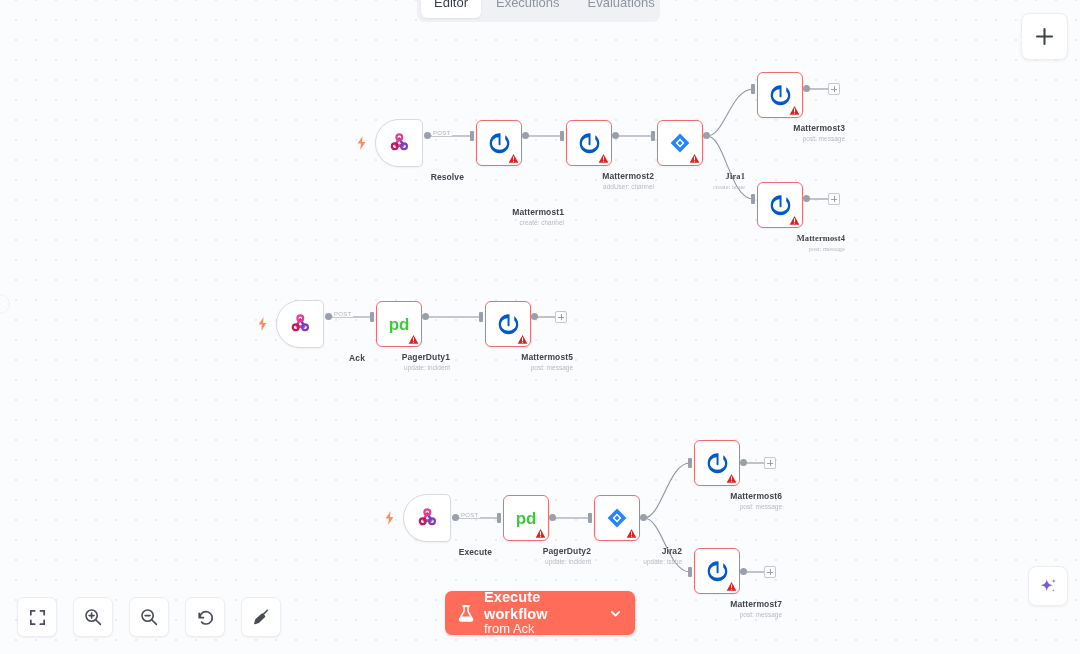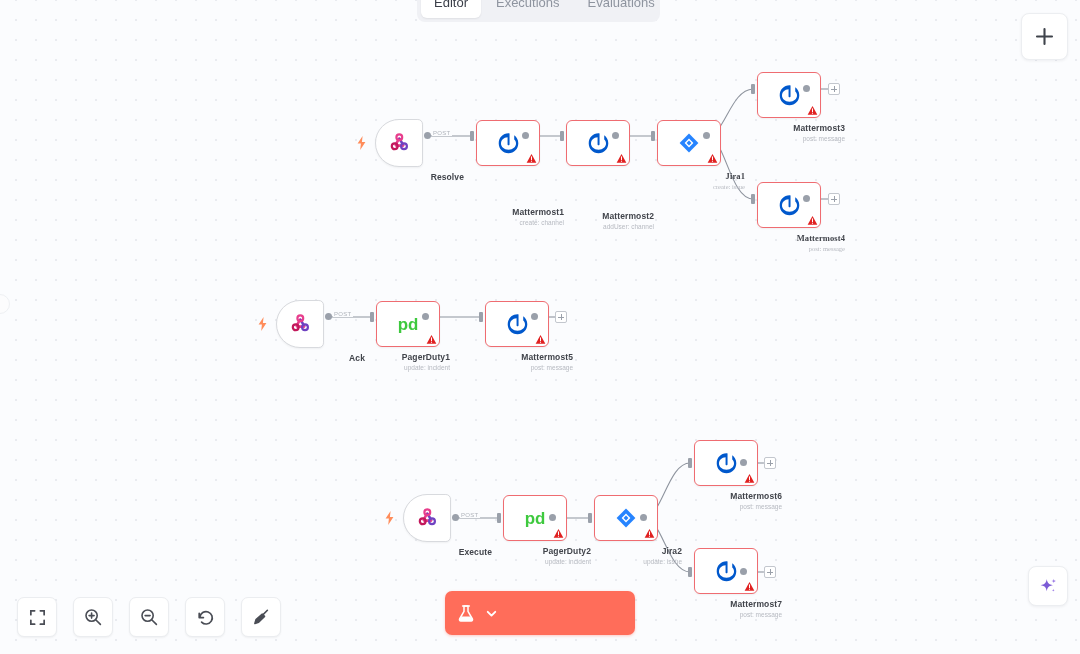--- a/index.html
+++ b/index.html
@@ -94,21 +94,21 @@
     color: #fff; cursor: pointer; z-index: 22;
     box-shadow: 0 1px 3px rgba(255,109,90,.35);
   }
   #execute-btn .exec-text { flex: 1; line-height: 1.15; }
   #execute-btn .exec-main { font-size: 14.5px; font-weight: 600; letter-spacing: .1px; }
   #execute-btn .exec-sub  { font-size: 13px; font-weight: 400; opacity: .95; }
 
   
   .node {
     position: absolute;
-    width: 64px; height: 46px;
+    width: 46px; height: 46px;
     background: #fff;
     border: 1.5px solid #ef6c71;
     border-radius: 6px;
     display: flex; align-items: center; justify-content: center;
     z-index: 6; cursor: pointer;
     box-shadow: 0 1px 2px rgba(20,21,26,.05);
   }
   .node.trigger {
     border: 1.5px solid #d8dade;
     border-radius: 28px 6px 6px 28px;
@@ -237,21 +237,21 @@
         <div class="node" style="left:566px;top:120px;">
         <svg width="25" height="25" viewBox="0 0 24 24">
       <path d="M12 2.2 C6.6 2.2 2.6 6.4 2.6 11.8 C2.6 17.2 6.6 21.4 12 21.4 C17.4 21.4 21.4 17.2 21.4 11.8 C21.4 8.6 19.9 5.8 17.5 4.1 L17.5 8.2 C18.6 9.2 19.2 10.5 19.2 12 C19.2 15.2 16.3 17.9 12 17.9 C7.7 17.9 4.8 15.2 4.8 12 C4.8 8.9 7.4 6.3 11.1 6.1 L11.1 12.6 C11.1 13.2 11.5 13.6 12.05 13.6 C12.6 13.6 13 13.2 13 12.6 L13 2.3 C12.7 2.25 12.35 2.2 12 2.2 Z" fill="#0058cc"></path>
     </svg>
         <span class="err"><svg width="11" height="11" viewBox="0 0 12 12">
   <path d="M6 1 L11.3 10.6 H0.7 Z" fill="#e02020"></path>
   <path d="M6 4.2 V7.4" stroke="#ffffff" stroke-width="1.1" stroke-linecap="round"></path>
   <circle cx="6" cy="9" r="0.65" fill="#ffffff"></circle>
 </svg></span>
       </div>
-        <div class="node-label" style="left:524px;top:171px;margin-top:40px;">
+        <div class="node-label" style="left:524px;top:171px;">
         <div class="nm">Mattermost2</div>
         <div class="sub">addUser: channel</div>
       </div>
         <div class="node" style="left:657px;top:120px;">
         <svg width="24" height="24" viewBox="0 0 24 24">
       <path d="M12 2.6 L21.4 12 L12 21.4 L2.6 12 Z" fill="#2684ff"></path>
       <path d="M12 7.6 L16.4 12 L12 16.4 L7.6 12 Z" fill="#ffffff"></path>
       <path d="M12 9.6 L14.4 12 L12 14.4 L9.6 12 Z" fill="#2684ff"></path>
     </svg>
         <span class="err"><svg width="11" height="11" viewBox="0 0 12 12">
@@ -527,18 +527,22 @@
     </div>
 
   </div>
 
   <div id="execute-btn">
     <svg width="18" height="19" viewBox="0 0 18 19">
       <path d="M7 2 V7.4 L2.6 15 A1.4 1.4 0 0 0 3.8 17 H14.2 A1.4 1.4 0 0 0 15.4 15 L11 7.4 V2 Z" fill="none" stroke="#ffffff" stroke-width="1.5" stroke-linejoin="round"></path>
       <path d="M5.6 2 H12.4" stroke="#ffffff" stroke-width="1.5" stroke-linecap="round"></path>
       <path d="M4.9 12.6 H13.1 L15.4 15 A1.4 1.4 0 0 1 14.2 17 H3.8 A1.4 1.4 0 0 1 2.6 15 Z" fill="#ffffff"></path>
     </svg>
+    <div class="exec-text">
+      <div class="exec-main">Execute workflow</div>
+      <div class="exec-sub">from Ack</div>
+    </div>
     <svg width="15" height="15" viewBox="0 0 16 16" fill="none" stroke="#ffffff" stroke-width="2" stroke-linecap="round" stroke-linejoin="round">
       <path d="M4 6.2 L8 10.2 L12 6.2"></path>
     </svg>
   </div>
 
 </div>
 
 </body></html>

